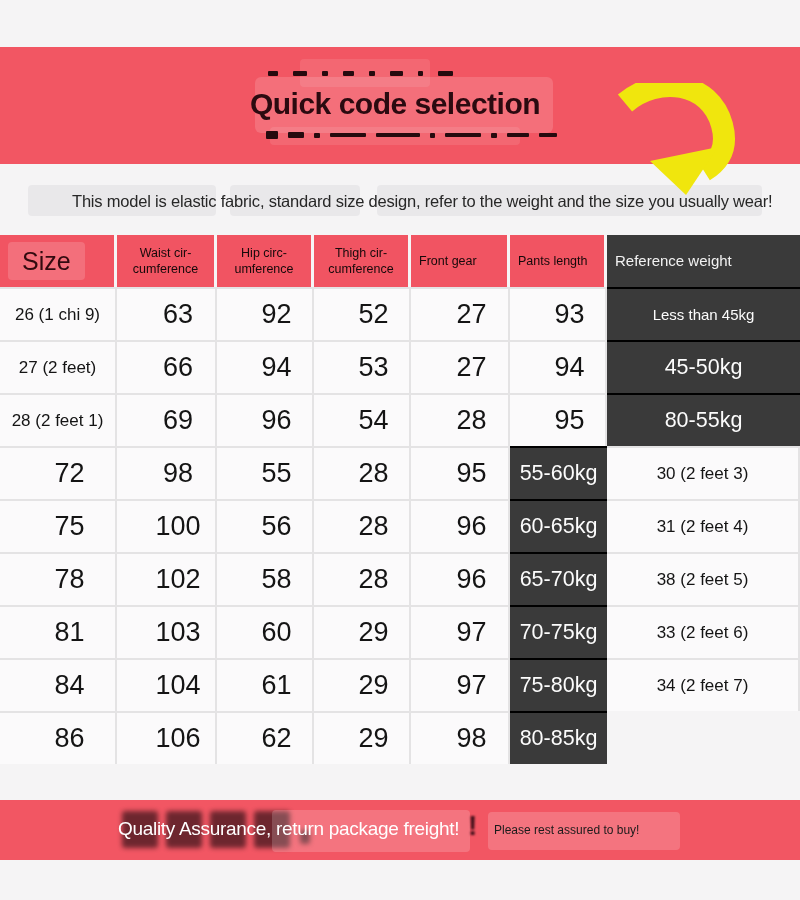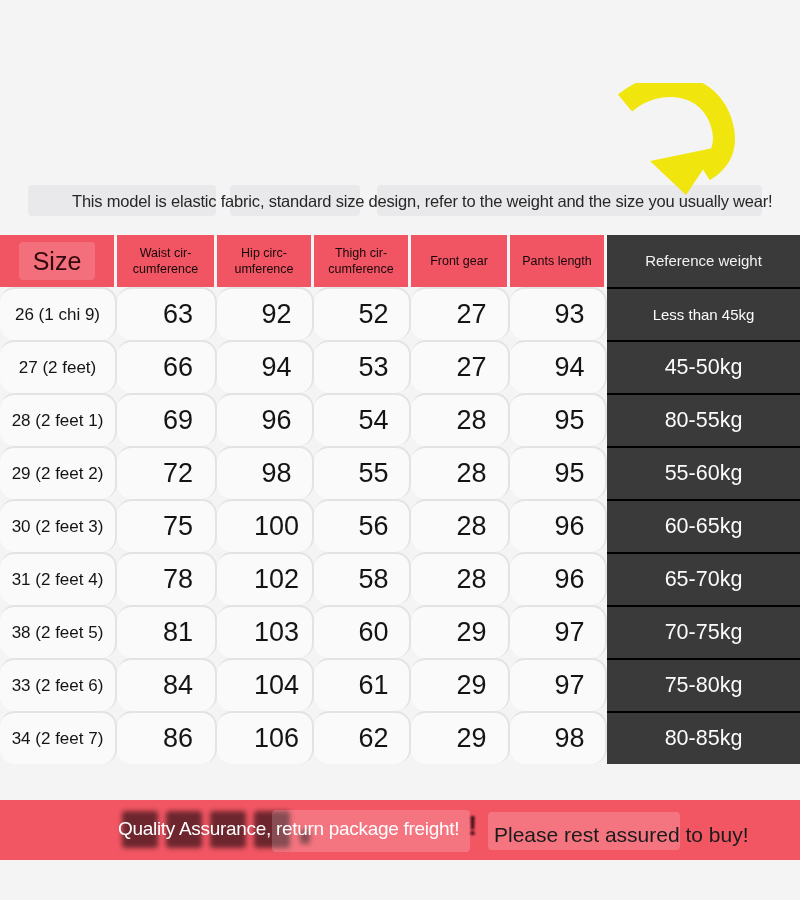--- a/index.html
+++ b/index.html
@@ -39,54 +39,82 @@
   .nb2 { left:230px; width:130px; }
   .nb3 { left:377px; width:385px; }
   .notice-text { position:absolute; left:28px; top:192px; width:770px; white-space:nowrap;
     font-size:16.5px; letter-spacing:-0.2px; color:#272727; z-index:6;margin-left:44px; }
 
   
   .grid { position:absolute; left:0; top:235px; width:800px; display:grid;
     grid-template-columns:117px 100px 97px 97px 99px 97px 193px;
     grid-template-rows:52px; grid-auto-rows:53px; }
   .th { background:#f15462; border-right:3px solid #f6f5f6; display:flex; align-items:center;
-    justify-content:center; text-align:center; font-size:12.5px; line-height:1.3; color:#16090a;
+    justify-content:flex-start; text-align:center; font-size:12.5px; line-height:1.3; color:#16090a;
     padding:0 8px; }
   .th-size { font-size:25px; color:#320a0f; }
   .th-size .hl { background:rgba(255,255,255,0.16); border-radius:4px; padding:3px 14px; }
   .th-dark { background:#3a3a3a; border-right:none; color:#f2f2f2; font-size:15px; }
   .td { background:#fbfafb; border-right:2px solid #e4e3e4; border-top:2px solid #e4e3e4;
-    display:flex; align-items:center; justify-content:center; color:#141414;border-radius:15px; }
+    display:flex; align-items:center; justify-content:center; color:#141414; }
   .td-size { font-size:17px; }
   .td-num { font-size:27px;padding-left:24px; }
   .td-w { background:#3a3a3a; border-top:2px solid #000000; display:flex; align-items:center;
     justify-content:center; color:#fcfcfc; font-size:21.5px; }
   .td-w.sm { font-size:15px; }
 
   
   .bottom-banner { position:absolute; left:0; top:800px; width:800px; height:60px; background:#f25663; }
   .pink-box { position:absolute; background:rgba(255,255,255,0.18); border-radius:4px; z-index:1; }
   .pb1 { left:272px; top:10px; width:198px; height:42px; }
   .pb2 { left:488px; top:12px; width:192px; height:38px; }
   .cn-blob { position:absolute; top:11px; width:36px; height:37px; background:#4d1b22;
     filter:blur(2.5px); opacity:0.8; z-index:0; border-radius:3px; }
   .cb1{left:122px;} .cb2{left:166px;} .cb3{left:210px;} .cb4{left:254px;}
   .cb5{left:300px; top:30px; width:10px; height:14px;}
   .guarantee-text { position:absolute; left:118px; top:18px; font-size:19px; letter-spacing:-0.3px;
     color:#ffffff; z-index:2; white-space:nowrap; }
   .dark-bang { position:absolute; left:468px; top:10px; font-size:28px; font-weight:bold;
     color:#40101a; filter:blur(1px); z-index:2; }
-  .reassure-text { position:absolute; left:494px; top:23px; font-size:21px; color:#1b1b1b;
+  .reassure-text { position:absolute; left:494px; top:23px; font-size:12px; color:#1b1b1b;
     z-index:2; white-space:nowrap; }
 </style>
 </head>
 <body>
 
 <div class="page">
 
+  <div class="top-banner">
+    <div class="title-hl hl-a"></div>
+    <div class="title-hl hl-b"></div>
+    <div class="title-hl hl-main"></div>
+    <div class="frag-row frags-top">
+      <i></i>
+        <i></i>
+        <i></i>
+        <i></i>
+        <i></i>
+        <i></i>
+        <i></i>
+        <i></i>
+    </div>
+    <h1 class="page-title">Quick code selection</h1>
+    <div class="frag-row frags-bottom">
+      <i></i>
+        <i></i>
+        <i></i>
+        <i></i>
+        <i></i>
+        <i></i>
+        <i></i>
+        <i></i>
+        <i></i>
+        <i></i>
+    </div>
+  </div>
 
   <svg class="down-arrow" viewBox="0 0 155 125">
     <path d="M 27 20 C 60 -8, 112 -2, 124 42 C 130 64, 122 78, 106 88" fill="none" stroke="#f0e60d" stroke-width="22" stroke-linecap="butt"></path>
     <polygon points="52,78 120,64 88,112" fill="#f0e60d"></polygon>
   </svg>
 
   <div class="notice-box nb1"></div>
   <div class="notice-box nb2"></div>
   <div class="notice-box nb3"></div>
   <div class="notice-text">This model is elastic fabric, standard size design, refer to the weight and the size you usually wear!</div>
@@ -119,21 +147,20 @@
     <div class="td-w">45-50kg</div>
 
     <div class="td td-size">28 (2 feet 1)</div>
     <div class="td td-num">69</div>
     <div class="td td-num">96</div>
     <div class="td td-num">54</div>
     <div class="td td-num">28</div>
     <div class="td td-num">95</div>
     <div class="td-w">80-55kg</div>
 
-    <div class="td td-size">29 (2 feet 2)</div>
     <div class="td td-num">72</div>
     <div class="td td-num">98</div>
     <div class="td td-num">55</div>
     <div class="td td-num">28</div>
     <div class="td td-num">95</div>
     <div class="td-w">55-60kg</div>
 
     <div class="td td-size">30 (2 feet 3)</div>
     <div class="td td-num">75</div>
     <div class="td td-num">100</div>

